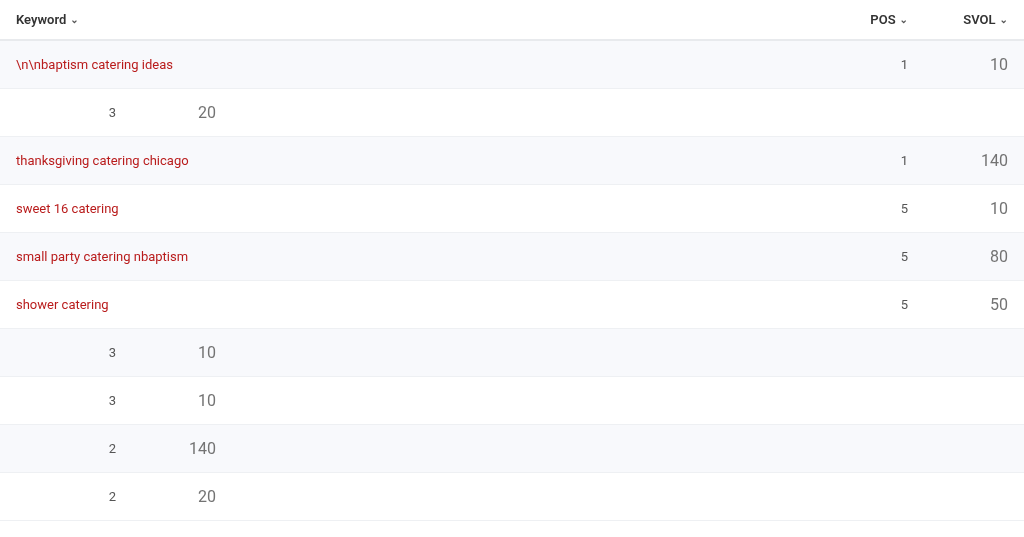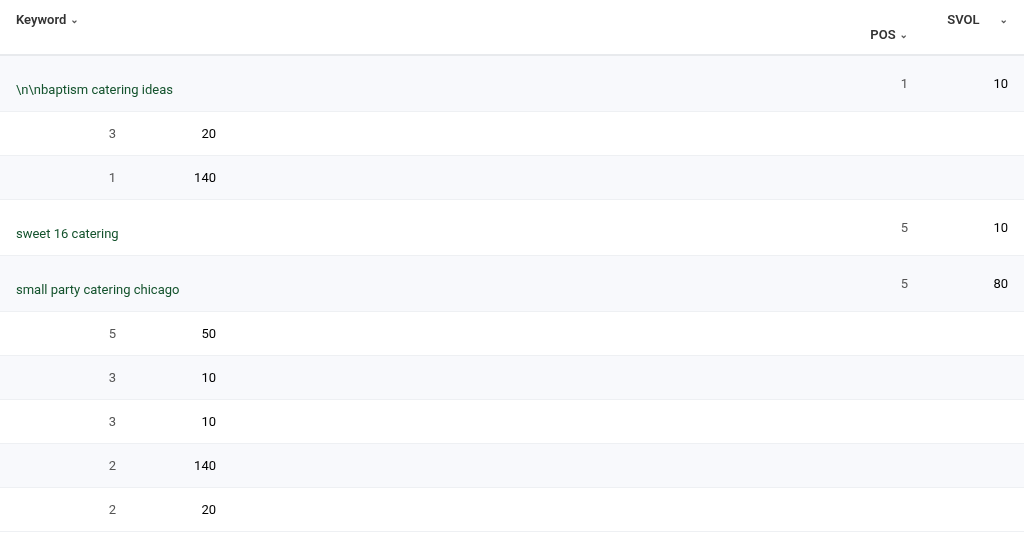--- a/index.html
+++ b/index.html
@@ -17,21 +17,21 @@
 
     .table-container {
       width: 1024px;
       min-height: 537px;
       background: #fff;
       overflow: hidden;
     }
 
     .table-header {
       display: flex;
-      align-items: flex-start;
+      align-items: flex-end;
       padding: 12px 16px;
       border-bottom: 2px solid #e8eaed;
       background: #fff;
     }
 
     .header-keyword {
       flex: 1;
       font-size: 13px;
       font-weight: 600;
       color: #333;
@@ -43,33 +43,32 @@
     .header-pos {
       width: 100px;
       text-align: right;
       font-size: 13px;
       font-weight: 600;
       color: #333;
       display: flex;
       align-items: center;
       justify-content: flex-end;
       gap: 4px;
-      margin-top: 15px;
     }
 
     .header-svol {
       width: 100px;
       text-align: right;
       font-size: 13px;
       font-weight: 600;
       color: #333;
       display: flex;
       align-items: center;
       justify-content: flex-end;
-      gap: 20px;
+      gap: 4px;
     }
 
     .chevron {
       display: inline-block;
       font-size: 10px;
       color: #555;
     }
 
     .table-row {
       display: flex;
@@ -81,37 +80,36 @@
     .table-row:nth-child(odd) {
       background: #f8f9fc;
     }
 
     .table-row:nth-child(even) {
       background: #ffffff;
     }
 
     .cell-keyword {
       flex: 1;
-      color: #14532d;
+      color: #b91c1c;
       font-size: 13px;
-      margin-top: 12px;
     }
 
     .cell-pos {
       width: 100px;
       text-align: right;
       color: #555;
       font-size: 13px;
     }
 
     .cell-svol {
       width: 100px;
       text-align: right;
-      color: #000000;
-      font-size: 13px;
+      color: #737373;
+      font-size: 16px;
     }
   </style>
 </head>
 <body>
 
 <div class="table-container">
   <div class="table-header">
     <div class="header-keyword">
       <span>Keyword</span>
       <span class="chevron">⌄</span>
@@ -130,34 +128,36 @@
   <div class="table-row">
         <div class="cell-keyword">\n\nbaptism catering ideas</div>
         <div class="cell-pos">1</div>
         <div class="cell-svol">10</div>
       </div>
       <div class="table-row">
         <div class="cell-pos">3</div>
         <div class="cell-svol">20</div>
       </div>
       <div class="table-row">
+        <div class="cell-keyword">thanksgiving catering chicago</div>
         <div class="cell-pos">1</div>
         <div class="cell-svol">140</div>
       </div>
       <div class="table-row">
         <div class="cell-keyword">sweet 16 catering</div>
         <div class="cell-pos">5</div>
         <div class="cell-svol">10</div>
       </div>
       <div class="table-row">
-        <div class="cell-keyword">small party catering chicago</div>
+        <div class="cell-keyword">small party catering nbaptism</div>
         <div class="cell-pos">5</div>
         <div class="cell-svol">80</div>
       </div>
       <div class="table-row">
+        <div class="cell-keyword">shower catering</div>
         <div class="cell-pos">5</div>
         <div class="cell-svol">50</div>
       </div>
       <div class="table-row">
         <div class="cell-pos">3</div>
         <div class="cell-svol">10</div>
       </div>
       <div class="table-row">
         <div class="cell-pos">3</div>
         <div class="cell-svol">10</div>

